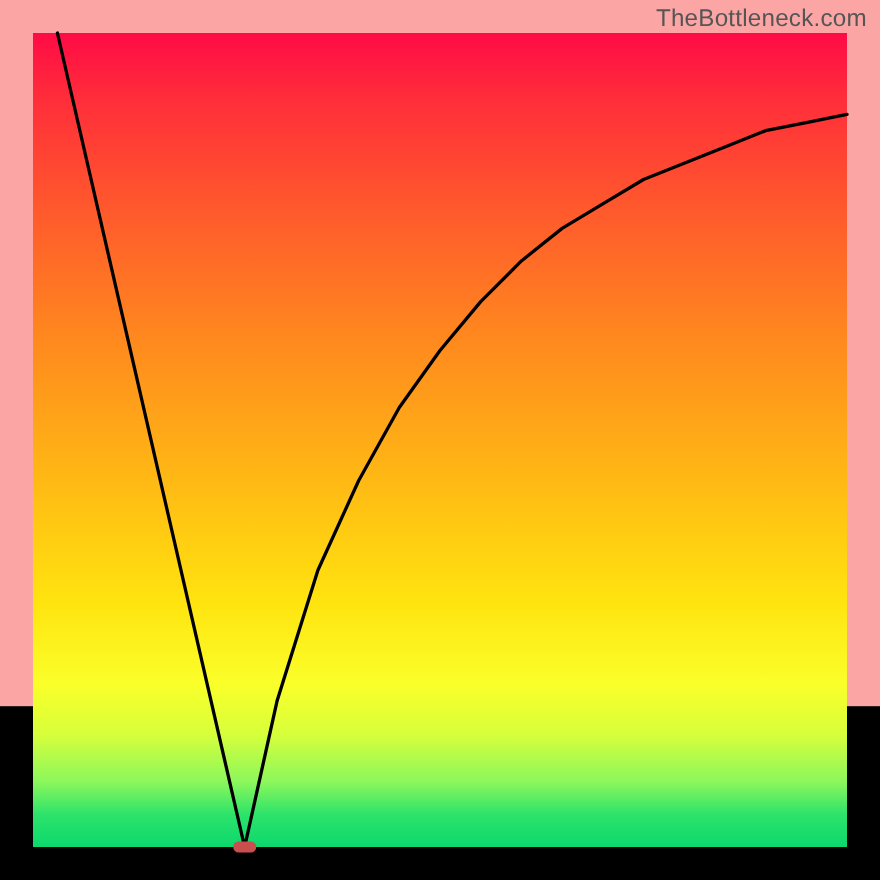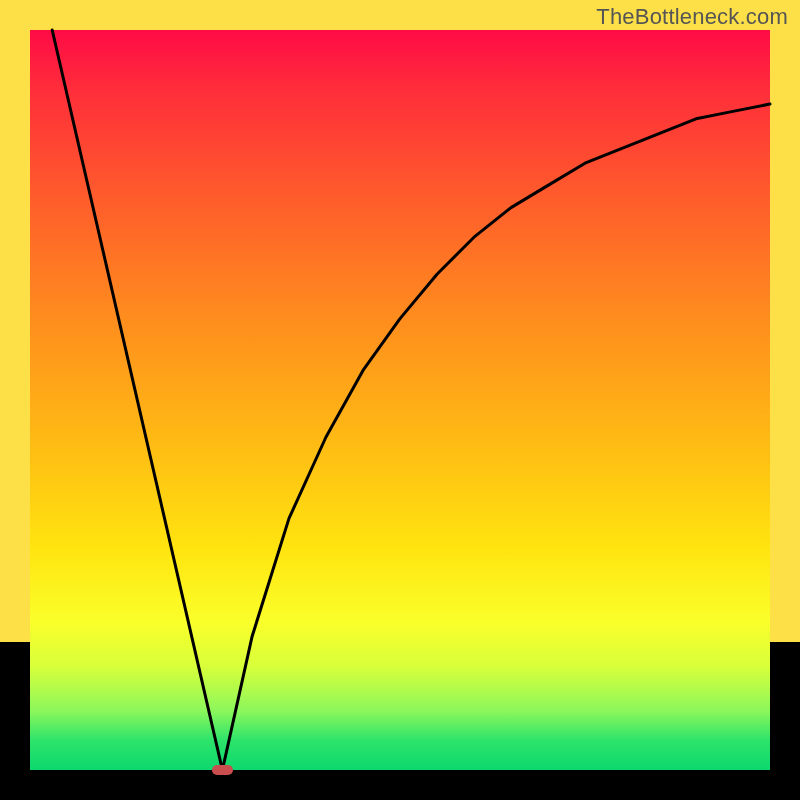--- a/index.html
+++ b/index.html
@@ -8,21 +8,21 @@
     width: 800px;
     height: 800px;
     background: #000;
     font-family: Arial, Helvetica, sans-serif;
     overflow: hidden;
   }
   .frame {
     position: relative;
     width: 800px;
     height: 642px;
-    background: #fde047;
+    background: #fca5a5;
   }
   .attribution {
     position: absolute;
     top: 4px;
     right: 12px;
     color: #555;
     font-size: 22px;
     font-weight: 500;
     letter-spacing: 0.2px;
     user-select: none;

